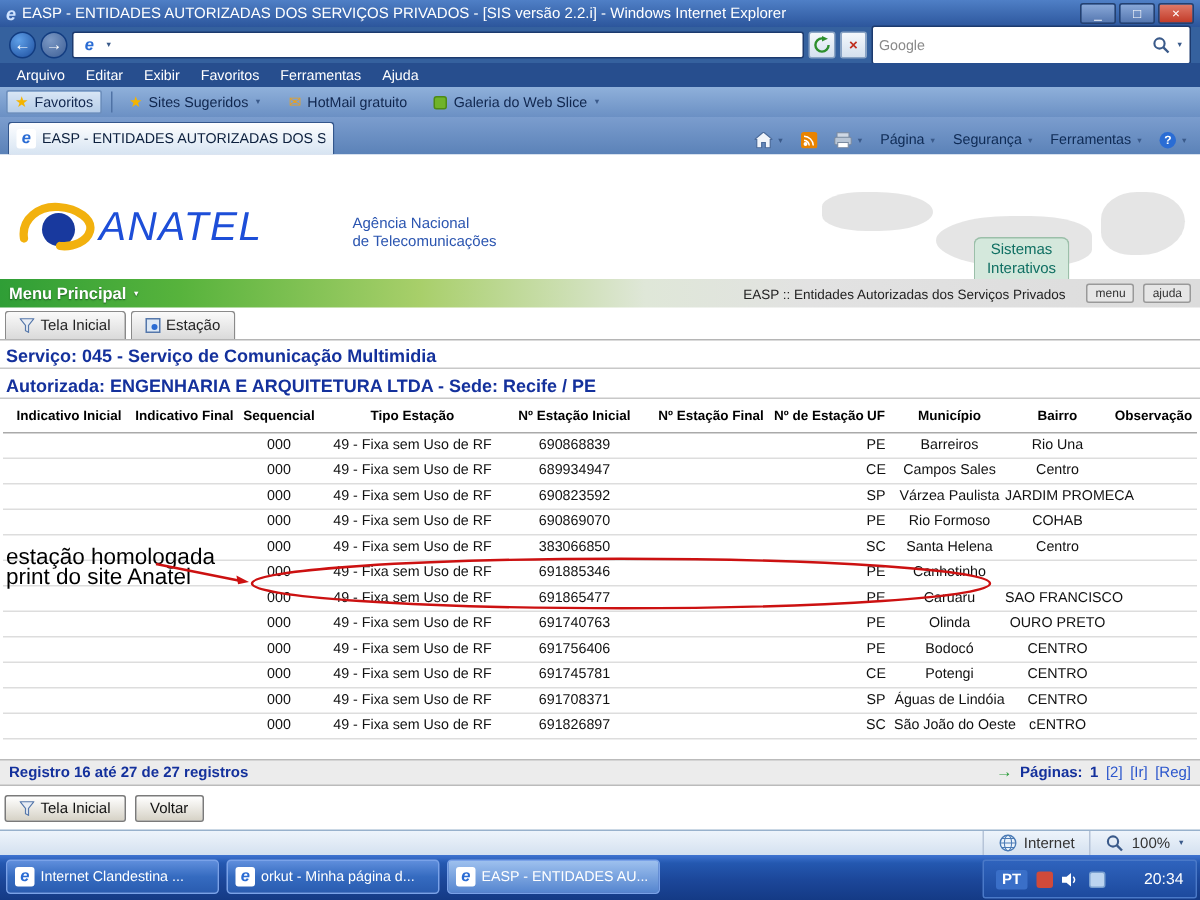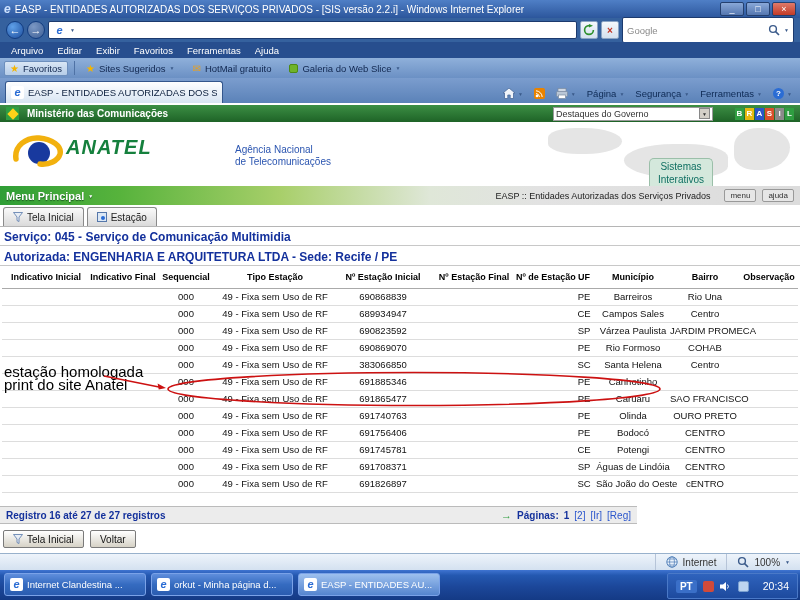--- a/index.html
+++ b/index.html
@@ -24,21 +24,21 @@
   .navbtn.fwd{background:radial-gradient(circle at 35% 30%,#7b98c4,#3d5f96);}
   .addrbox{flex:1;height:18px;background:#fff;border:1px solid #1c3a6e;border-radius:2px;
     display:flex;align-items:center;padding:0 4px;gap:4px;overflow:hidden;}
   .ie-chip{display:inline-block;width:13px;height:13px;border-radius:2px;background:#fff;color:#2a6cd4;
     font-weight:bold;font-style:italic;font-size:11px;line-height:12px;text-align:center;flex:0 0 auto;}
   .addrtext{font-size:9.5px;color:#222;white-space:nowrap;overflow:hidden;flex:1;}
   .drop{font-size:5px;color:#3a5a8a;}
   .tinybtn{width:18px;height:18px;background:linear-gradient(#f4f8fc,#d4e0ee);border:1px solid #8aa4c4;
     border-radius:2px;display:flex;align-items:center;justify-content:center;font-size:10px;}
   .tinybtn.stop{color:#c03020;font-weight:bold;}
-  .searchbox{width:172px;height:18px;background:#fff;border:1px solid #1c3a6e;border-radius:2px;
+  .searchbox{width:213px;height:18px;background:#fff;border:1px solid #1c3a6e;border-radius:2px;
     display:flex;align-items:center;padding:12px 4px;gap:4px;}
   .searchtext{flex:1;font-size:9.5px;color:#8a8a8a;}
 
   .menurow{position:absolute;left:0;top:42px;width:800px;height:16px;background:#274e8e;
     display:flex;align-items:center;padding:0 4px;}
   .menu-item{color:#fff;font-size:9.5px;padding:0 7px;cursor:default;}
 
   .favrow{position:absolute;left:0;top:58px;width:800px;height:20px;
     background:linear-gradient(180deg,#8fb0da,#6b90c4);display:flex;align-items:center;padding:0 4px;gap:6px;}
   .fav-main,.fav-item{display:inline-flex;align-items:center;gap:4px;font-size:9.5px;color:#10264e;padding:1px 5px;
@@ -79,22 +79,22 @@
   .brasil-logo{display:flex;gap:1px;}
   .br-letter{width:9px;height:12px;color:#fff;font-size:8px;font-weight:bold;text-align:center;line-height:12px;}
 
   .brandarea{position:absolute;left:0;top:19px;width:800px;height:64px;background:#fff;overflow:hidden;}
   .worldmap{position:absolute;left:540px;top:0;width:260px;height:64px;}
   .worldmap i{position:absolute;background:#dcdcdc;opacity:.75;display:block;}
   .worldmap .m1{left:8px;top:6px;width:74px;height:26px;border-radius:42% 58% 55% 45%;}
   .worldmap .m2{left:84px;top:22px;width:104px;height:34px;border-radius:55% 45% 40% 60%;}
   .worldmap .m3{left:194px;top:6px;width:56px;height:42px;border-radius:48% 52% 60% 40%;}
   .anatel-swoosh{position:absolute;left:12px;top:10px;}
-  .anatel-text{position:absolute;left:66px;top:14px;font-size:20px;font-weight:bold;font-style:italic;
-    color:#15803d;letter-spacing:1px;}
+  .anatel-text{position:absolute;left:66px;top:14px;font-size:27px;font-weight:normal;font-style:italic;
+    color:#1d4ed8;letter-spacing:1px;}
   .anatel-sub{position:absolute;left:235px;top:22px;font-size:10px;color:#2b55b0;line-height:12px;}
   .sistemas{position:absolute;left:649px;top:36px;width:64px;height:28px;background:#d4e8dc;
     border:1px solid #9bbfa9;border-bottom:none;border-radius:5px 5px 0 0;text-align:center;
     font-size:10px;line-height:13px;color:#0f6f62;padding-top:1px;z-index:3;}
 
   .mpbar{position:absolute;left:0;top:83px;width:800px;height:19px;display:flex;align-items:center;
     background:linear-gradient(90deg,#2f9e36 0,#57b33c 120px,#a8cf6a 280px,#dfe7d8 430px,#e2e2e2 540px,#dcdcdc 100%);
     padding:0 6px;gap:6px;}
   .mp-label{color:#fff;font-size:11px;font-weight:bold;display:inline-flex;align-items:center;gap:4px;
     text-shadow:0 1px 1px #1c5c20;}
@@ -114,21 +114,21 @@
     color:#14319c;border-bottom:1px solid #c8c8c8;white-space:nowrap;}
   .shead.s1{top:124px;}
   .shead.s2{top:144px;}
 
   .datatable{position:absolute;left:2px;top:164px;width:796px;border-collapse:collapse;table-layout:fixed;}
   .datatable th{font-size:9px;font-weight:bold;color:#000;height:21px;border-bottom:1px solid #aaa;
     text-align:center;white-space:nowrap;padding:0;overflow:visible;}
   .datatable td{font-size:9.5px;color:#111;height:17px;border-bottom:1px solid #ddd;text-align:center;
     white-space:nowrap;padding:0;overflow:visible;}
 
-  .pagerrow{position:absolute;left:0;top:403px;width:637px;height:18px;background:#ececec;
+  .pagerrow{position:absolute;left:0;top:403px;width:800px;height:18px;background:#ececec;
     border-top:1px solid #bbb;border-bottom:1px solid #bbb;display:flex;align-items:center;padding:0 6px;}
   .registro{font-size:10px;font-weight:bold;color:#14319c;}
   .pagerright{margin-left:auto;display:inline-flex;align-items:center;gap:5px;font-size:10px;}
   .greenarrow{color:#2e9e3e;font-weight:bold;font-size:11px;}
   .plabel,.pcur{font-weight:bold;color:#14319c;}
   .plink{color:#2a55cc;cursor:pointer;}
 
   .btn{position:absolute;top:427px;height:18px;background:linear-gradient(#ffffff,#d6d2c6);
     border:1px solid #7a7a7a;border-radius:2px;display:inline-flex;align-items:center;gap:4px;
     padding:0 9px;font-size:10px;color:#111;}
@@ -152,21 +152,21 @@
     background:linear-gradient(#5f8edc,#356bc0 50%,#2a5cb0);display:flex;align-items:center;gap:4px;
     padding:0 5px;color:#fff;font-size:9.5px;overflow:hidden;white-space:nowrap;}
   .task-btn.active{background:linear-gradient(#9dc0ee,#5585cf);}
   .task-label{overflow:hidden;white-space:nowrap;}
   .tray{position:absolute;right:2px;top:3px;height:24px;display:flex;align-items:center;gap:6px;
     background:linear-gradient(#2f63bd,#1d4a9e);border:1px solid #4a79c8;border-radius:2px;padding:12px 8px;}
   .lang{color:#fff;font-size:10px;font-weight:bold;background:#3a6fc8;padding:1px 4px;border-radius:2px;}
   .trayicon{width:11px;height:11px;border-radius:2px;display:inline-block;}
   .trayicon.red{background:#d04a3a;}
   .trayicon.blue{background:#bcd4f0;border:1px solid #7aa0d0;}
-  .clock{color:#fff;font-size:10.5px;margin-left:8px;}
+  .clock{color:#fff;font-size:10.5px;margin-left:20px;}
 </style>
 </head>
 <body>
 
 <div id="screen">
 
   <div class="titlebar">
     <span class="ie-glyph">e</span>
     <span class="title-text">EASP - ENTIDADES AUTORIZADAS DOS SERVIÇOS PRIVADOS - [SIS versão 2.2.i] - Windows Internet Explorer</span>
     <span class="winbtns">
@@ -275,37 +275,20 @@
       </span>
       <span class="cmd">
         <span class="helpicon">?</span>
           <span class="drop">▼</span>
       </span>
     </div>
   </div>
 
   <div class="page">
 
-    <div class="govbar">
-      <span class="flagchip"></span>
-      <span class="ministry">Ministério das Comunicações</span>
-      <span class="govspacer"></span>
-      <span class="govselect">
-        <span>Destaques do Governo</span>
-        <span class="selarrow">▼</span>
-      </span>
-      <span class="brasil-logo" id="brasillogo">
-          <span class="br-letter" style="background: rgb(47, 158, 65);">B</span>
-          <span class="br-letter" style="background: rgb(232, 185, 15);">R</span>
-          <span class="br-letter" style="background: rgb(42, 85, 200);">A</span>
-          <span class="br-letter" style="background: rgb(217, 79, 43);">S</span>
-          <span class="br-letter" style="background: rgb(138, 138, 138);">I</span>
-          <span class="br-letter" style="background: rgb(47, 158, 65);">L</span>
-        </span>
-    </div>
 
     <div class="brandarea">
       <div class="worldmap">
           <i class="m1"></i>
           <i class="m2"></i>
           <i class="m3"></i>
         </div>
       <svg class="anatel-swoosh" width="52" height="42" viewBox="0 0 52 42">
         <circle cx="27" cy="21" r="11" fill="#18399e"></circle>
         <path d="M4 27 C2 14 14 5 27 6 C40 7 50 14 48 22 C46 29 37 33 28 32" fill="none" stroke="#f2b10e" stroke-width="5.5" stroke-linecap="round"></path>

